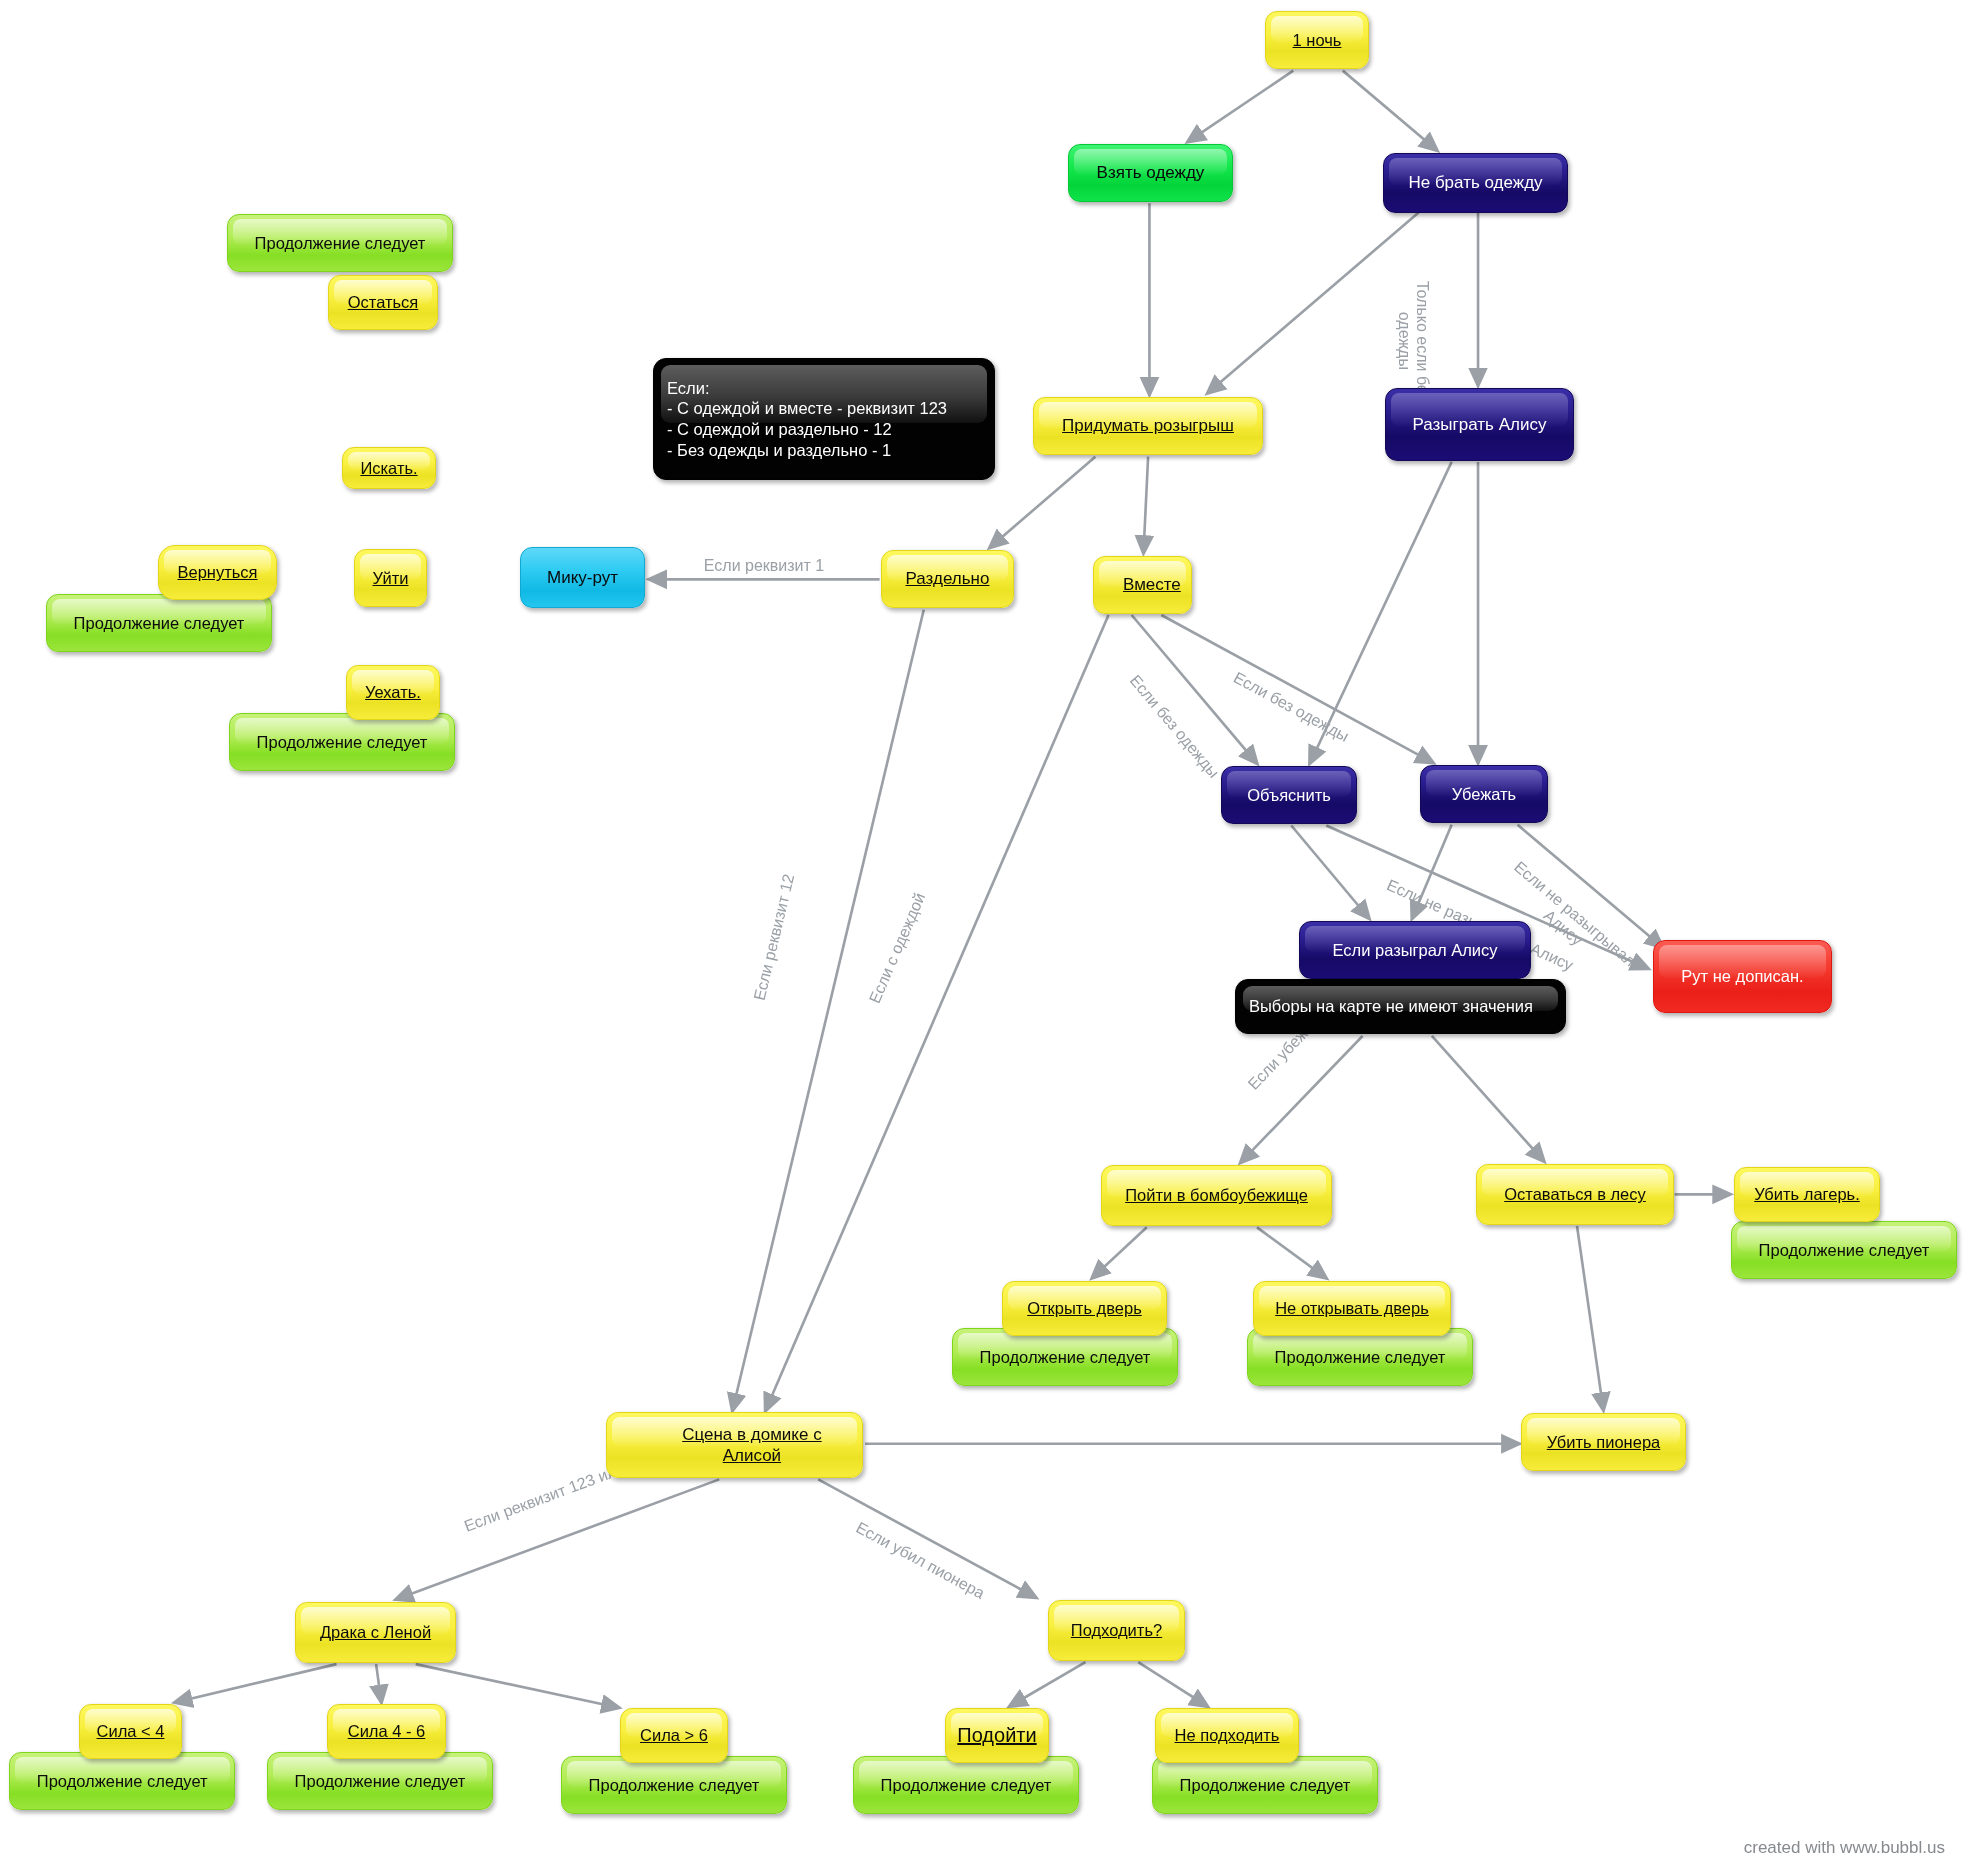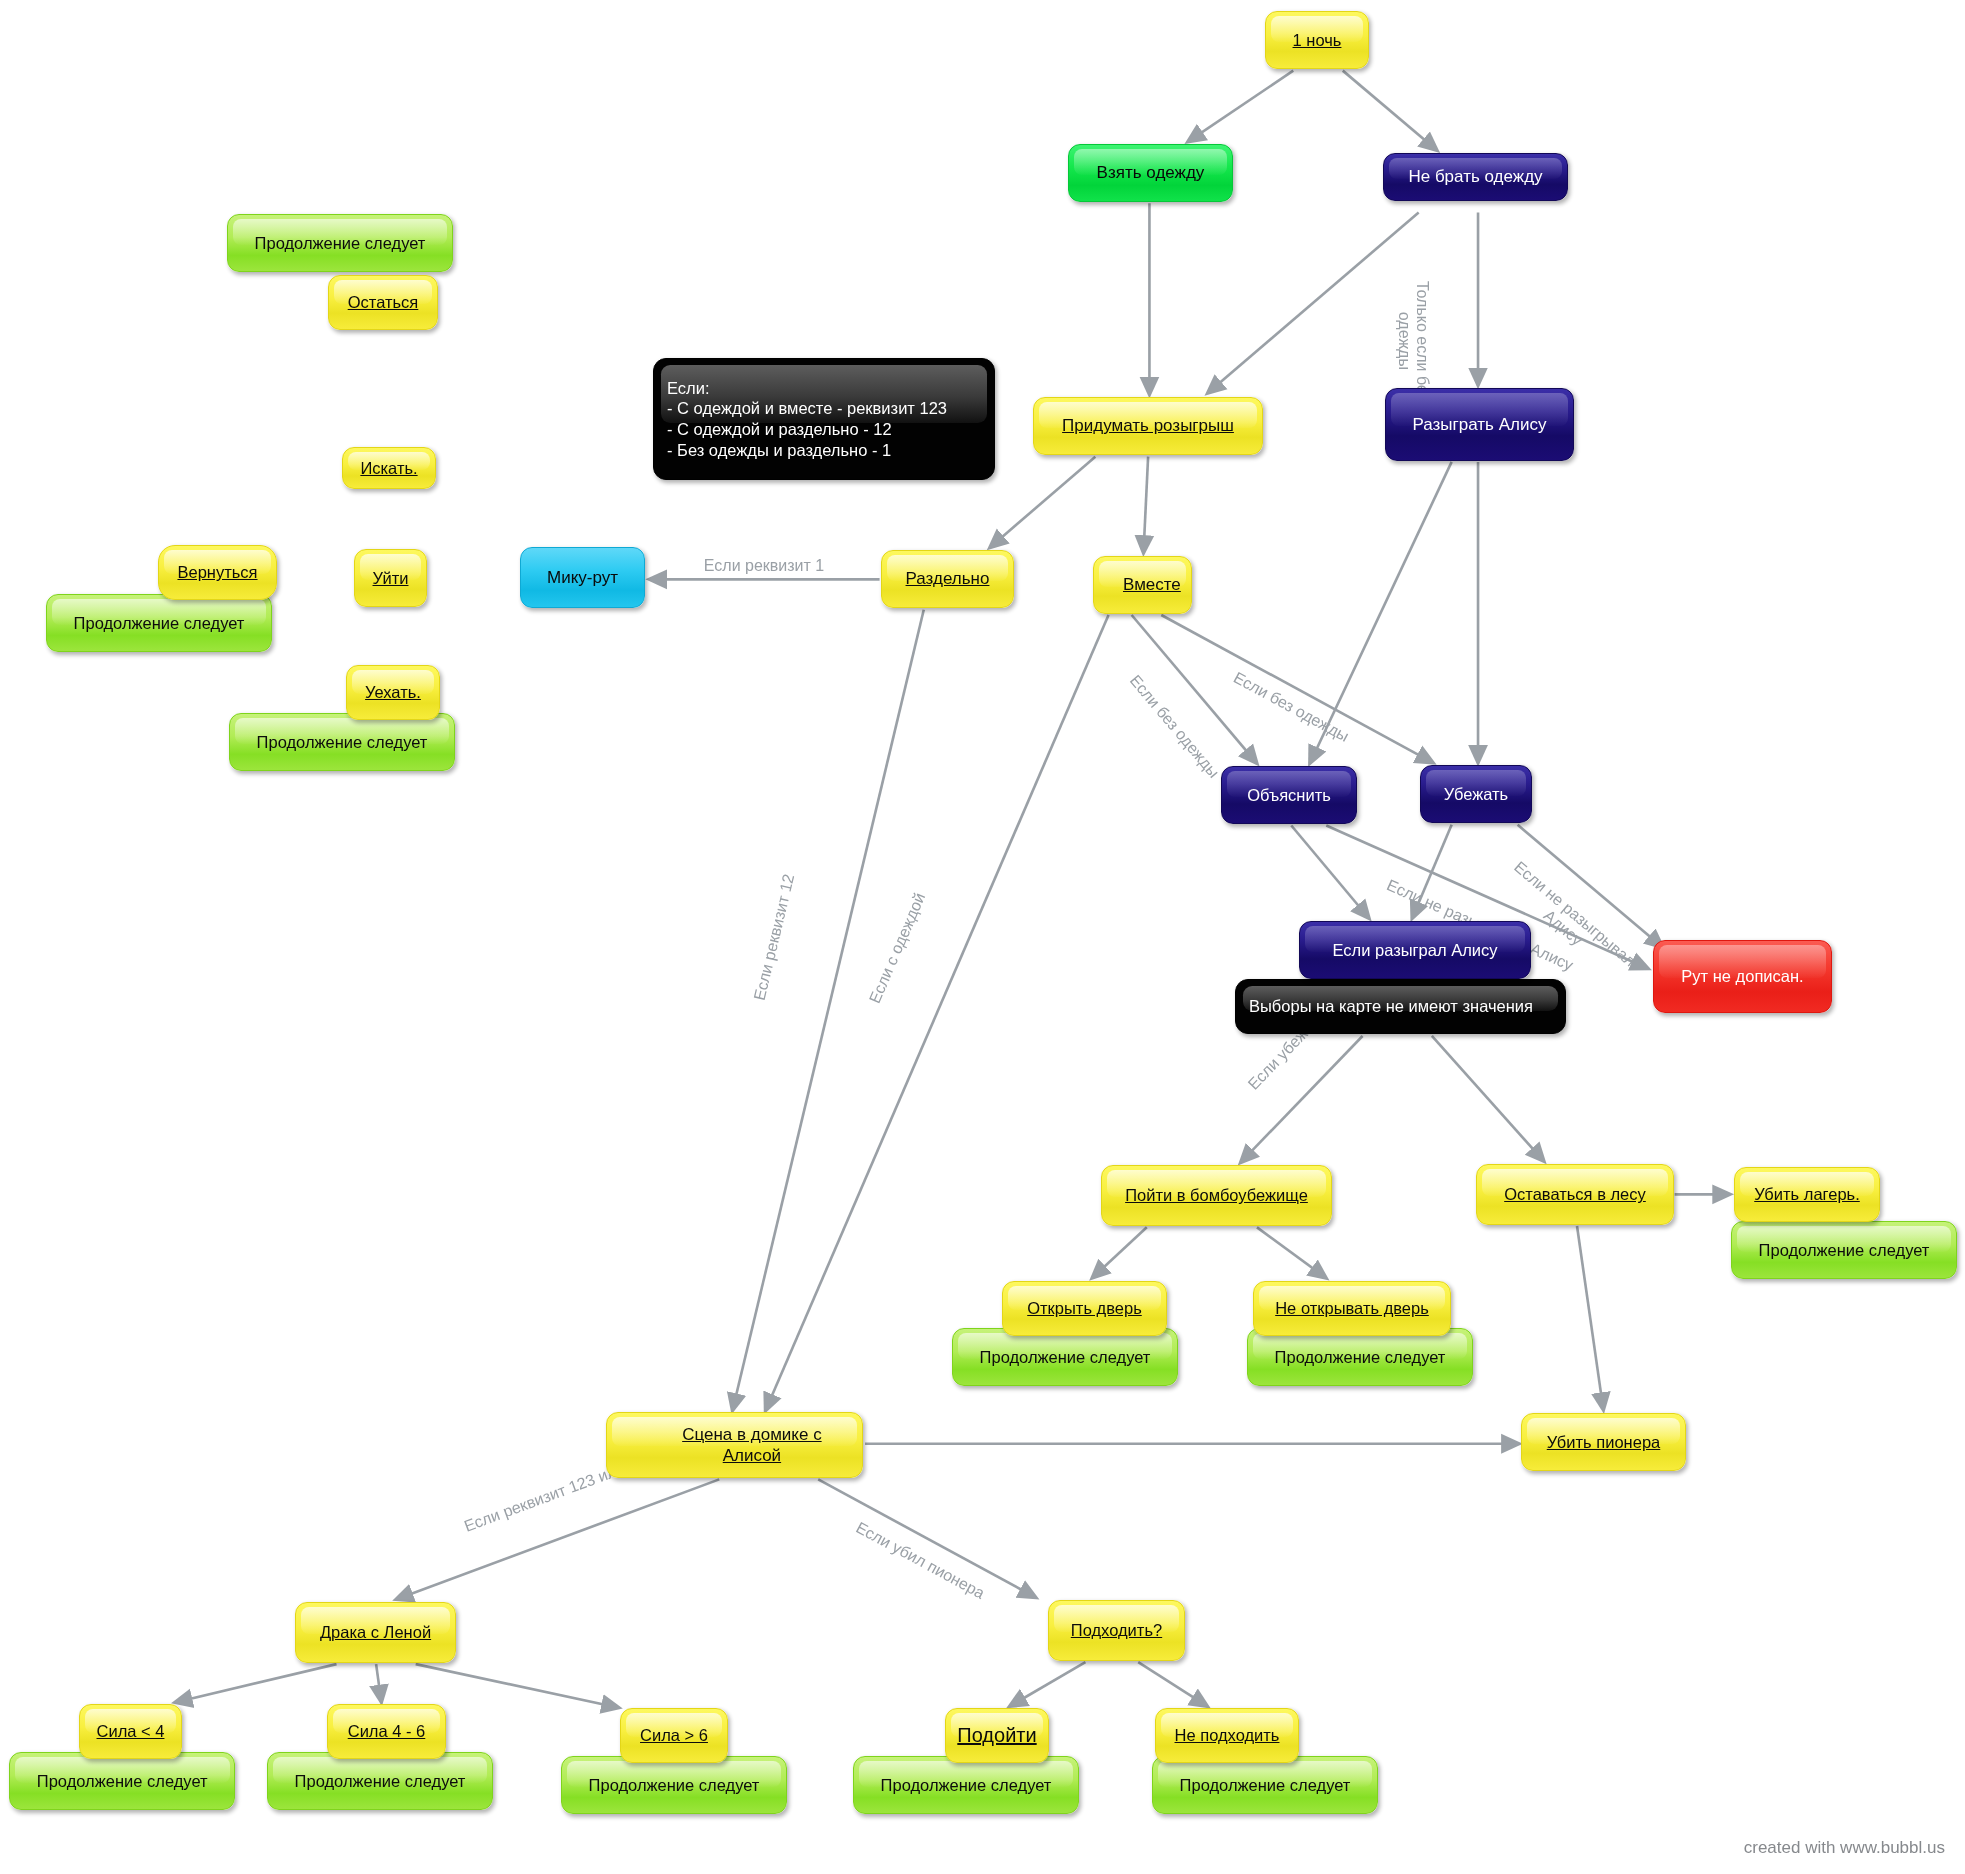--- a/index.html
+++ b/index.html
@@ -181,21 +181,21 @@
       </g>
   </svg>
 
   <div id="node-layer">
       <div class="node n-yellow z-hi" style="left: 1265px; top: 11.2px; width: 104px; height: 58px; font-size: 16.5px;">
         <span class="lbl">1 ночь</span>
       </div>
       <div class="node n-green z-hi" style="left: 1068px; top: 144px; width: 165px; height: 58px; font-size: 17px;">
         <span class="lbl">Взять одежду</span>
       </div>
-      <div class="node n-navy z-hi" style="left: 1383px; top: 153px; width: 185px; height: 48px; font-size: 17px;">
+      <div class="node n-navy z-hi" style="left: 1383px; top: 153px; width: 185px; height: 60px; font-size: 17px;">
         <span class="lbl">Не брать одежду</span>
       </div>
       <div class="node n-yellow z-hi" style="left: 1033px; top: 397px; width: 230px; height: 58px; font-size: 17px;">
         <span class="lbl">Придумать розыгрыш</span>
       </div>
       <div class="node n-navy z-hi" style="left: 1385px; top: 388px; width: 189px; height: 73px; font-size: 17px;">
         <span class="lbl">Разыграть Алису</span>
       </div>
       <div class="node n-yellow z-hi" style="left: 881px; top: 550px; width: 133px; height: 58px; font-size: 17px;">
         <span class="lbl">Раздельно</span>
@@ -232,21 +232,21 @@
       </div>
       <div class="node n-yellow z-hi" style="left: 346px; top: 665px; width: 94px; height: 55px; font-size: 16.5px; justify-content: center;">
         <span class="lbl">Уехать.</span>
       </div>
       <div class="node n-lime z-lo" style="left: 229px; top: 713px; width: 226px; height: 58px; font-size: 16.5px;">
         <span class="lbl">Продолжение следует</span>
       </div>
       <div class="node n-navy z-hi" style="left: 1221px; top: 766px; width: 136px; height: 58px; font-size: 16.5px;">
         <span class="lbl">Объяснить</span>
       </div>
-      <div class="node n-navy z-hi" style="left: 1420px; top: 765px; width: 112px; height: 58px; font-size: 16.5px;">
+      <div class="node n-navy z-hi" style="left: 1420px; top: 765px; width: 128px; height: 58px; font-size: 16.5px;">
         <span class="lbl">Убежать</span>
       </div>
       <div class="node n-navy z-hi" style="left: 1299px; top: 921px; width: 232px; height: 58px; font-size: 16.5px;">
         <span class="lbl">Если разыграл Алису</span>
       </div>
       <div class="node n-black z-lo" style="left: 1235px; top: 979px; width: 331px; height: 55px; font-size: 16.5px;">
         <span class="lbl">Выборы на карте не имеют значения</span>
       </div>
       <div class="node n-red z-hi" style="left: 1653px; top: 940px; width: 179px; height: 73px; font-size: 16.5px;">
         <span class="lbl">Рут не дописан.</span>

